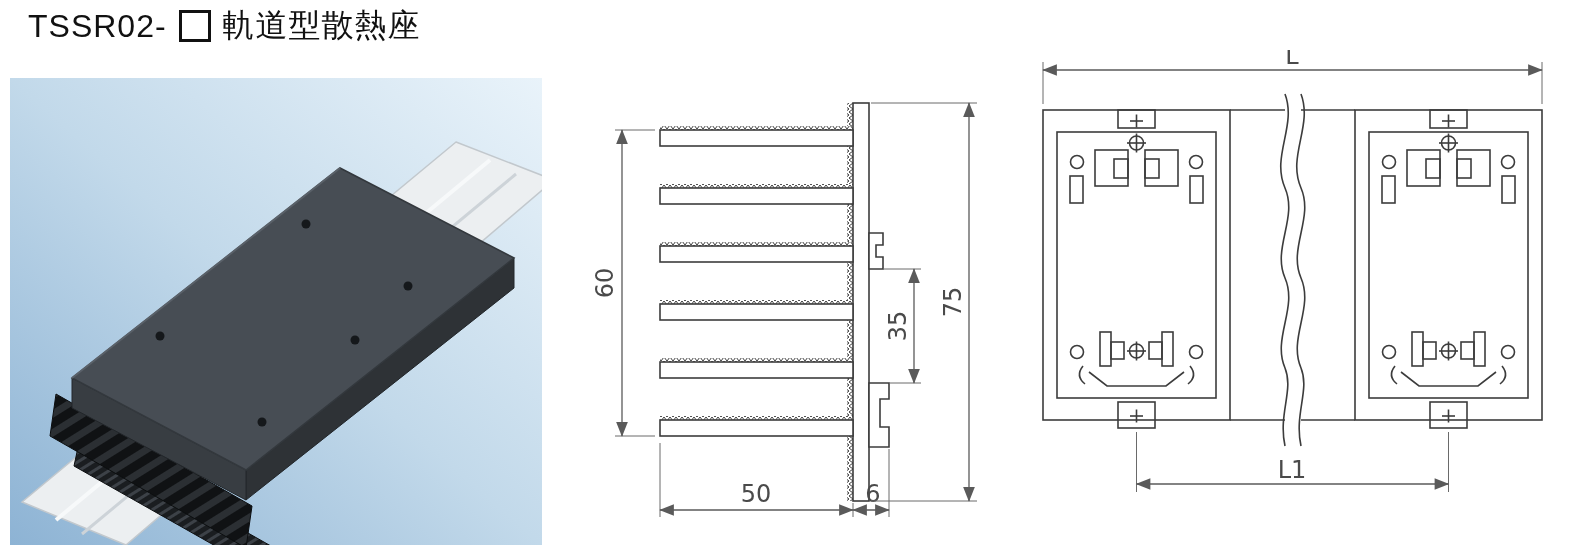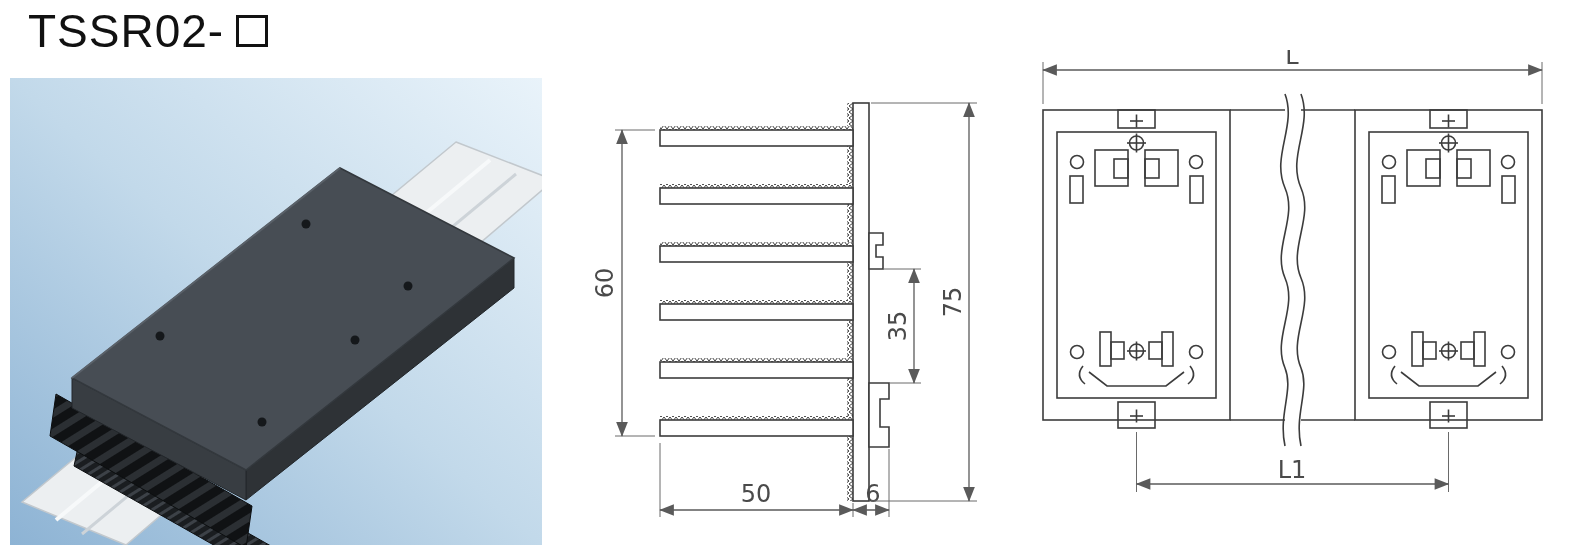--- a/index.html
+++ b/index.html
@@ -4,21 +4,21 @@
 <style>
   * { margin:0; padding:0; box-sizing:border-box; }
   html,body { background:#ffffff; }
   body {
     width:1570px; height:553px; position:relative; overflow:hidden;
     font-family:"Liberation Sans","DejaVu Sans",sans-serif;
   }
   .title {
     position:absolute; left:28px; top:4px;
     display:flex; align-items:center; gap:12px;
-    font-size:46px; font-weight:500; color:#111111; letter-spacing:1px;
+    font-size:32px; font-weight:500; color:#111111; letter-spacing:1px;
     white-space:nowrap;
   }
   .model-box {
     display:inline-block; width:32px; height:32px;
     border:3px solid #111111; background:transparent;
   }
   .photo {
     position:absolute; left:10px; top:78px; width:532px; height:467px;
   }
   .section-view { position:absolute; left:565px; top:85px; }
@@ -31,20 +31,21 @@
   .lnw { fill:#ffffff; stroke:#3c3c3c; stroke-width:1.6; }
   .dim { fill:none; stroke:#5a5a5a; stroke-width:1.3; }
   .ext { fill:none; stroke:#6a6a6a; stroke-width:1; }
 </style>
 </head>
 <body>
 
 <div class="title">
   <span>TSSR02-</span>
   <span class="model-box"></span>
+  <span>軌道型散熱座</span>
 </div>
 
 <div class="photo">
   <svg viewBox="0 0 532 467" width="532" height="467">
     <defs>
       <linearGradient id="sky" x1="1" y1="0" x2="0" y2="1">
         <stop offset="0" stop-color="#e9f3fa"></stop>
         <stop offset="0.5" stop-color="#c2d9ea"></stop>
         <stop offset="1" stop-color="#8db3d4"></stop>
       </linearGradient>

